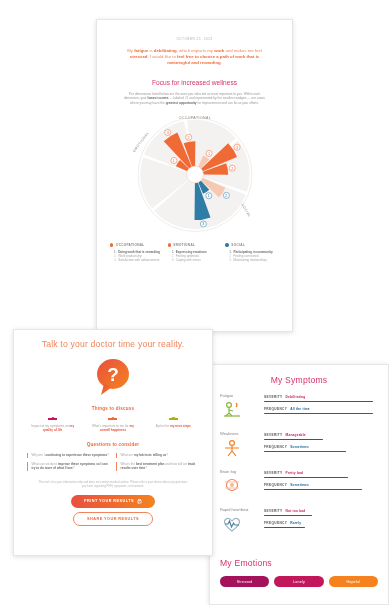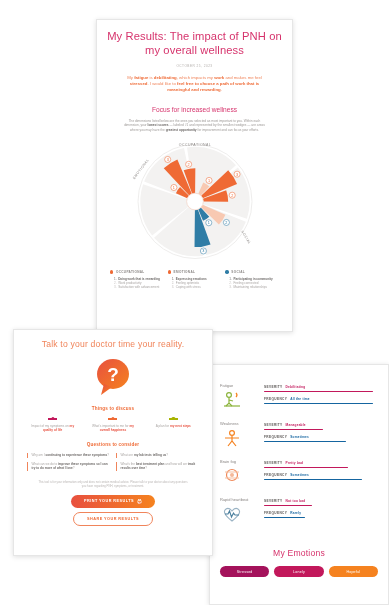--- a/index.html
+++ b/index.html
@@ -170,33 +170,32 @@
   .metric-label { font-size: 3.2px; font-weight: 700; letter-spacing: .35px; }
   .metric-value { font-size: 3.2px; font-weight: 700; letter-spacing: .2px; }
   .sev .metric-label { color: #5b5755; }
   .sev .metric-value { color: #c2185b; }
   .freq .metric-label { color: #5b5755; }
   .freq .metric-value { color: #1565a0; }
   .bar { height: 1.9px; margin-top: 1.6px; border-radius: 1px; }
   .bar-sev { background: #c2185b; }
   .bar-freq { background: #1565a0; }
 
-  .emo-title { color: #d6336c; font-size: 8.6px; text-align: center; margin-top: 20px; letter-spacing: .2px; }
+  .emo-title { color: #d6336c; font-size: 8.6px; text-align: left; margin-top: 20px; letter-spacing: .2px; }
   .emo-row { display: flex; justify-content: center; gap: 5px; margin-top: 8px; }
   .emo-pill {
     font-size: 3.6px; color: #fff; border-radius: 10px;
     padding: 3.6px 0; width: 54px; text-align: center; letter-spacing: .2px;
   }
 </style>
 </head>
 <body>
 
 <div class="card" id="card-results">
 
-  <div class="res-title">My Results: The impact of PNH on my overall wellness</div>
   <div class="res-date">OCTOBER 25, 2023</div>
   <div class="res-statement"><span>My </span><b>fatigue</b><span> is </span><b>debilitating</b><span>, which impacts my </span><b>work</b><span> and makes me feel </span><b>stressed</b><span>. I would like to </span><b>feel free to choose a path of work that is meaningful and rewarding</b><span>.</span></div>
 
   <div class="focus-head">Focus for increased wellness</div>
   <div class="focus-body"><span>The dimensions listed below are the ones you selected as most important to you. Within each dimension, your </span><b>lowest scores</b><span> — labeled #1 and represented by the smallest wedges — are areas where you may have the </span><b>greatest opportunity</b><span> for improvement and can focus your efforts.</span></div>
 
   <div class="wheel-wrap">
     <svg width="152" height="122" viewBox="0 0 200 160">
       <g id="wheel-g" transform="translate(100,82)">
           <circle r="75" fill="#ffffff" stroke="#e9e7e6" stroke-width="1"></circle>
@@ -366,20 +365,21 @@
       </svg>
     </div>
     <div class="btn btn-outline">
       <span>SHARE YOUR RESULTS</span>
     </div>
   </div>
 </div>
 
 <div class="card" id="card-symptoms">
 
+  <div class="sym-title">My Symptoms</div>
 
   <div class="sym-list" id="symptoms-root">
       <div class="sym-row">
         <div class="sym-left">
           <div class="sym-name">Fatigue</div>
           <div class="sym-icon"><svg width="24" height="20" viewBox="0 0 24 20">
               <path d="M4 16 h16" stroke="#8ab33a" stroke-width="1.2" fill="none"></path>
               <circle cx="9" cy="5" r="2.4" fill="none" stroke="#8ab33a" stroke-width="1.2"></circle>
               <path d="M9 8 v5 M6 16 l3-3 3 3 M9 10 l4 1" stroke="#8ab33a" stroke-width="1.2" fill="none"></path>
               <path d="M16 3 q2 2 0 4" stroke="#f5821f" stroke-width="1.2" fill="none"></path>

